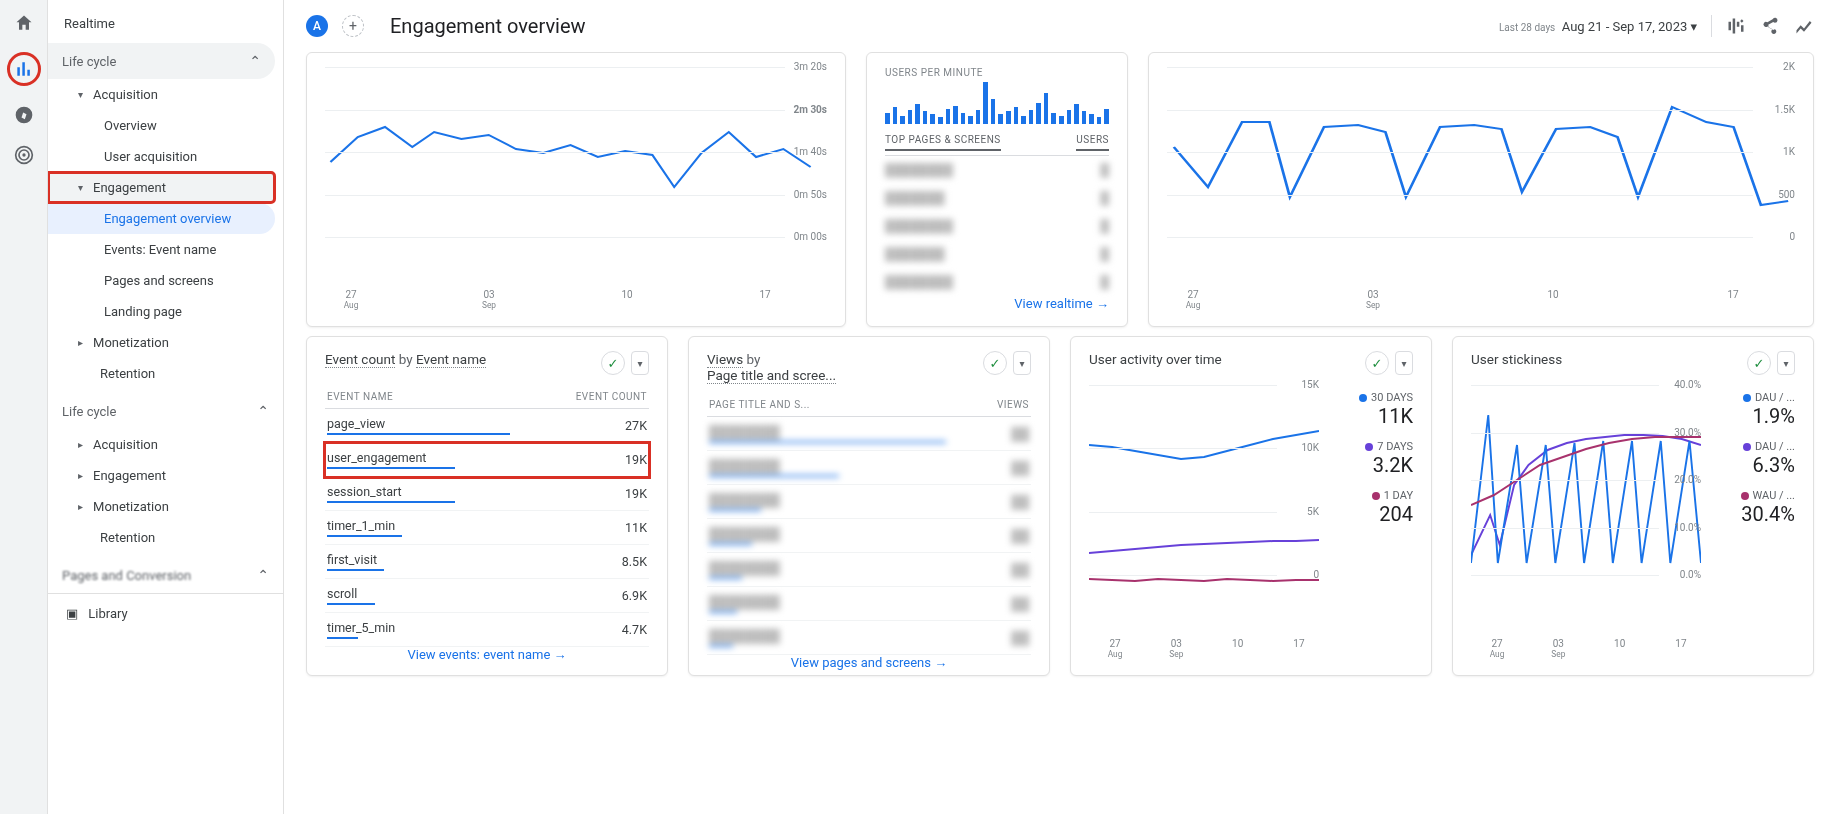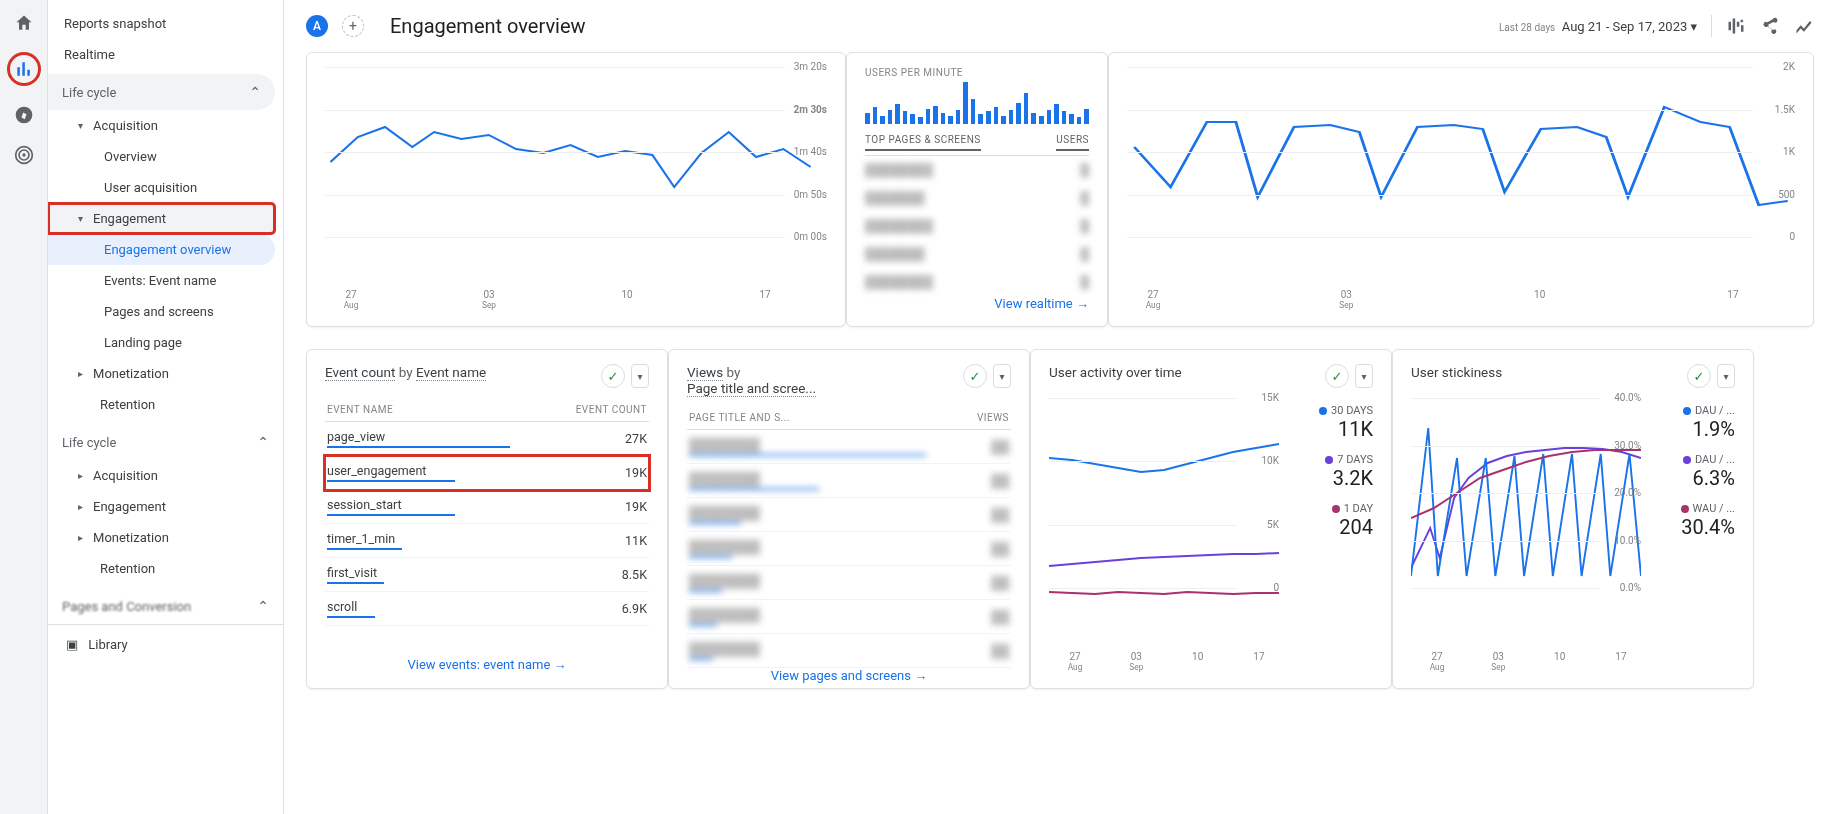--- a/index.html
+++ b/index.html
@@ -32,24 +32,24 @@
   .badge-plus { width:22px; height:22px; border:1px dashed #bdc1c6; color:#5f6368; font-size:14px; border-radius:50%; display:flex; align-items:center; justify-content:center; cursor:pointer;}
   .title { font-size:20px; color:#202124; margin-left:12px; font-weight:400;}
   .hdr-right { margin-left:auto; display:flex; align-items:center; gap:14px; color:#5f6368;}
   .dr small { font-size:10px; color:#80868b;}
   .dr { font-size:13px; color:#3c4043;}
   .sep { width:1px; height:22px; background:#dadce0; }
   .hico { width:20px; height:20px; cursor:pointer;}
   .hico svg { width:20px; height:20px; fill:#5f6368;}
 
   .canvas { flex:1; background:#fff; padding:0 22px 22px 22px; overflow:auto; }
-  .row { display:flex; }
+  .row { display:flex; gap:20px; }
   .card { background:#fff; border:1px solid #e0e0e0; border-radius:6px; padding:14px 18px 16px 18px; display:flex; flex-direction:column; box-shadow:0 1px 2px rgba(60,64,67,.08); }
   .row1 .card { height:275px; }
-  .row2 { margin-top:22px;align-items:center; }
+  .row2 { margin-top:9px;align-items:center; }
   .row2 .card { height:340px; width: calc((100% - 60px)/4); }
   .c1 { width:540px;} .c2 { width:262px;} .c3 { flex:1; }
 
   .chart { position:relative; flex:1; }
   .ylab { position:absolute; right:0; font-size:10px; color:#80868b;}
   .ygrid { position:absolute; left:0; right:42px; border-top:1px solid #eceff1;}
   .xax { display:flex; justify-content:space-between; font-size:10px; color:#80868b; margin:6px 42px 0 6px;}
   .xax span { text-align:center; width:40px;}
   .xax span small{display:block;}
   svg.plot { position:absolute; left:0; top:0; }
@@ -114,21 +114,20 @@
       </div>
     <div class="ico">
         <svg viewBox="0 0 24 24">
           <path fill="none" stroke="#5f6368" stroke-width="2" d="M12 2a10 10 0 100 20 10 10 0 000-20zM12 6a6 6 0 100 12 6 6 0 000-12z"></path>
           <circle cx="12" cy="12" r="2"></circle>
         </svg>
       </div>
   </div>
 
   <div class="nav">
-    <div class="nav-item">Reports snapshot</div>
     <div class="nav-item">Realtime</div>
 
     <div class="nav-section hl">
       <span>Life cycle</span>
       <span class="chev">⌃</span>
     </div>
 
     <div class="nav-group">
         <span class="tri">▾</span>
         <span>Acquisition</span>
@@ -355,20 +354,24 @@
                   <td>11K</td>
                 </tr>
                 <tr>
                   <td>first_visit<div class="bar" style="width:31%"></div></td>
                   <td>8.5K</td>
                 </tr>
                 <tr>
                   <td>scroll<div class="bar" style="width:26%"></div></td>
                   <td>6.9K</td>
                 </tr>
+                <tr>
+                  <td>timer_5_min<div class="bar" style="width:17%"></div></td>
+                  <td>4.7K</td>
+                </tr>
               </tbody>
           </table>
           <div class="mini-link" style="text-align:center;margin-top:auto">View events: event name</div>
         </div>
 
         <div class="card">
           <div class="card-head">
             <div class="card-title">
               <span class="dotted">Views</span><span class="dim"> by</span><br><span class="dotted">Page title and scree...</span>
             </div>

